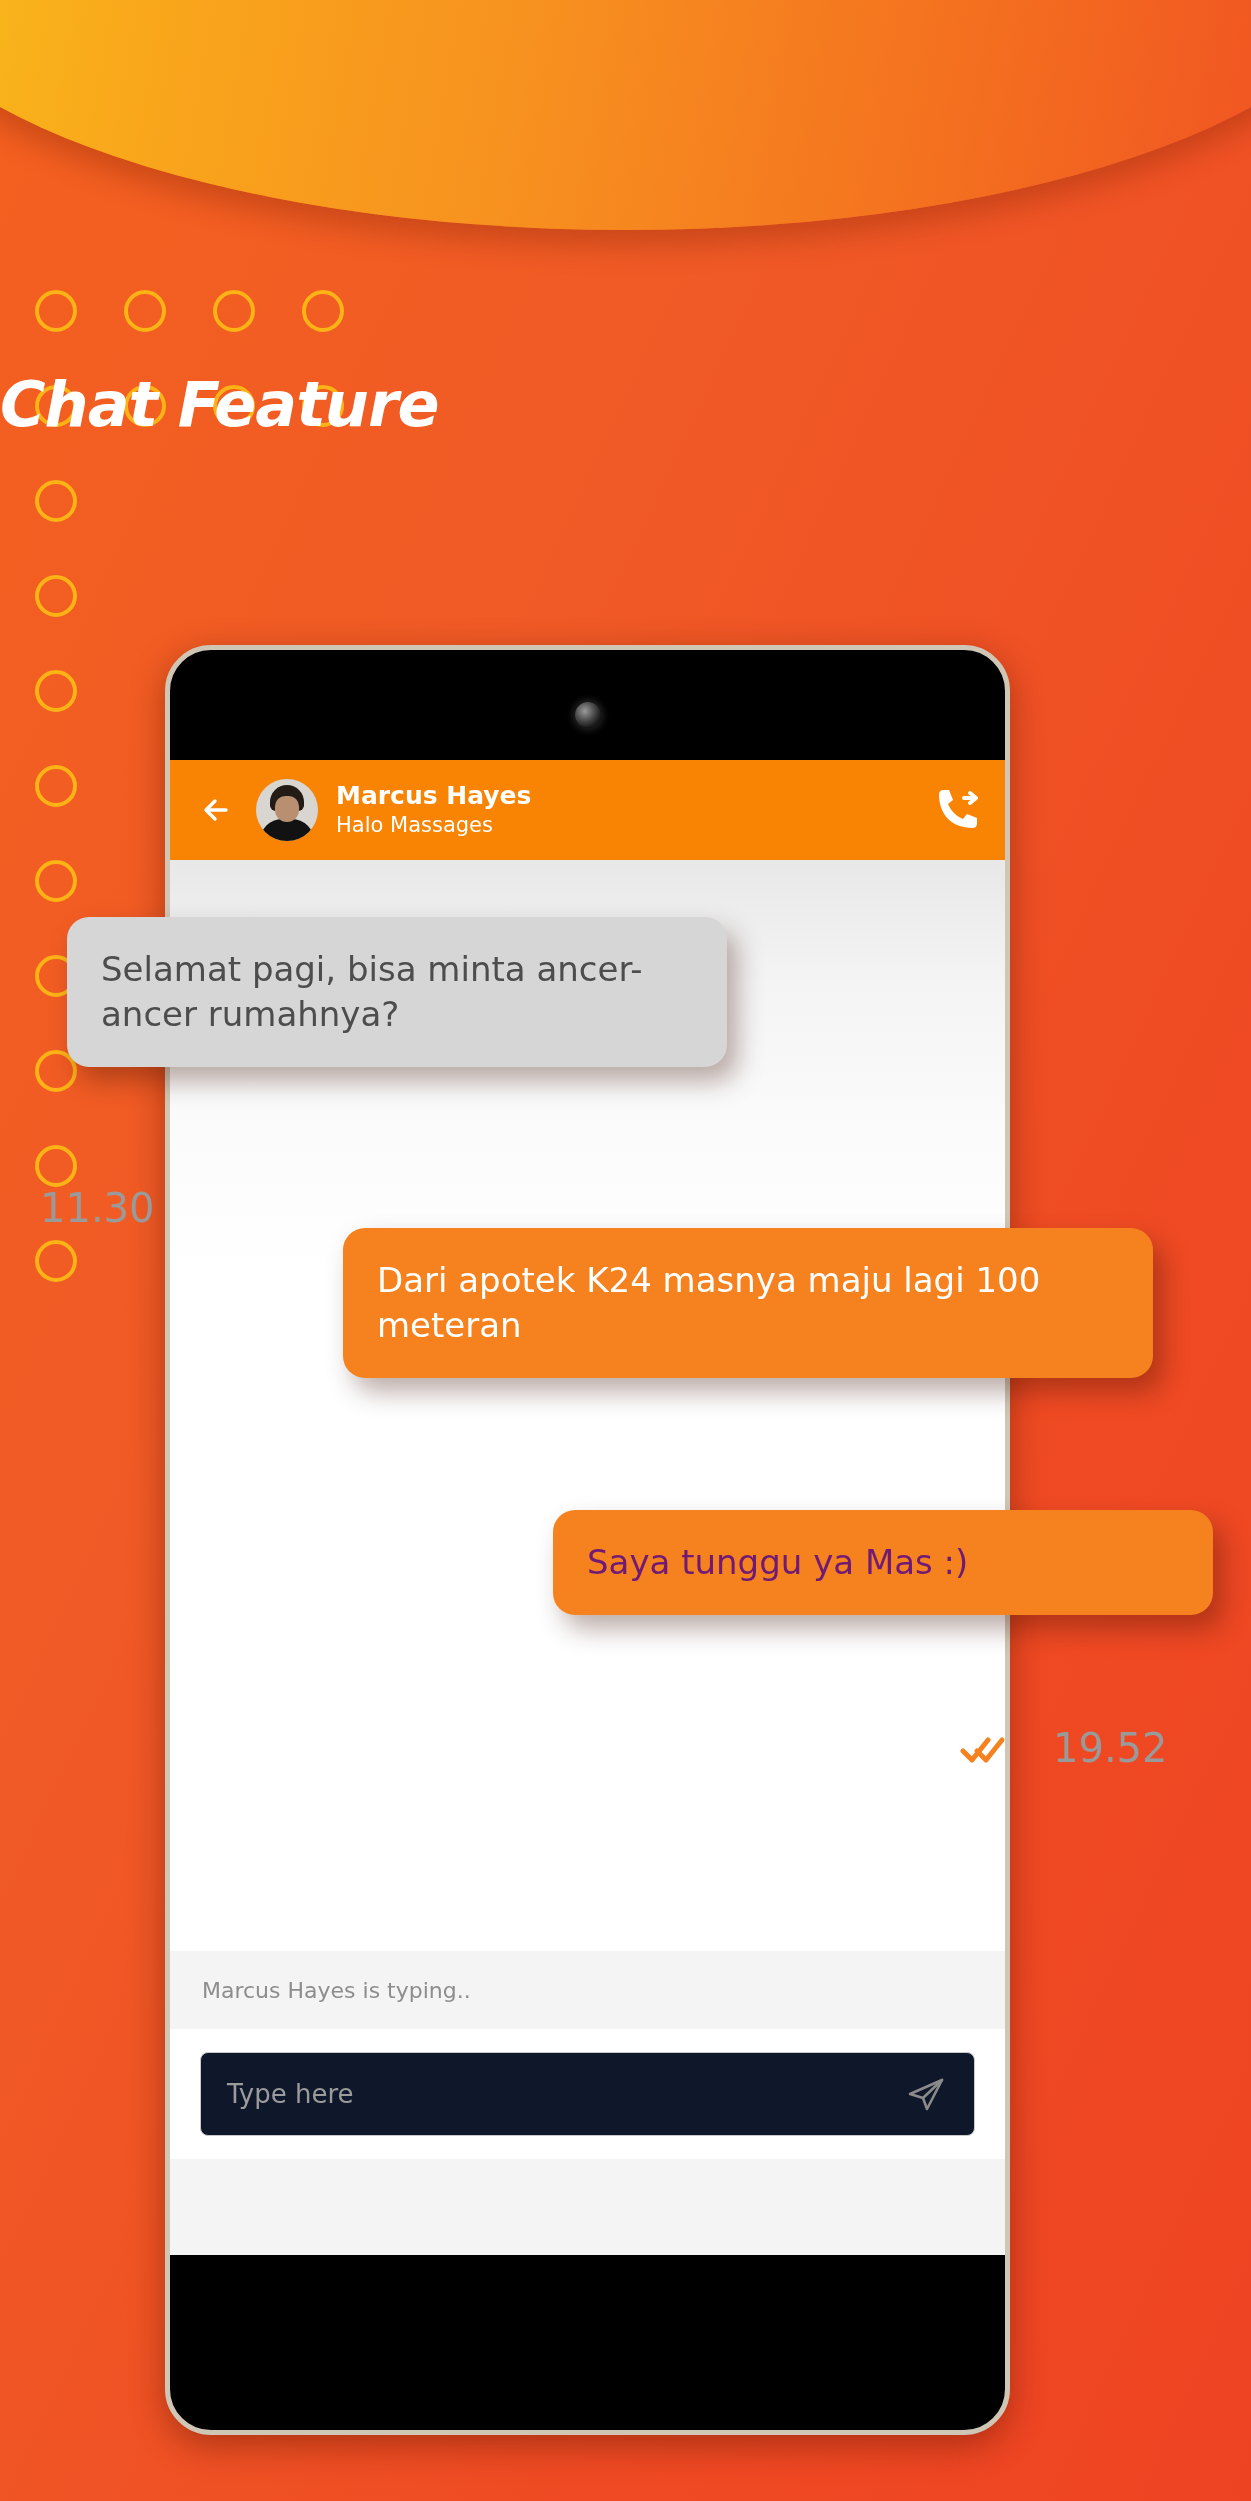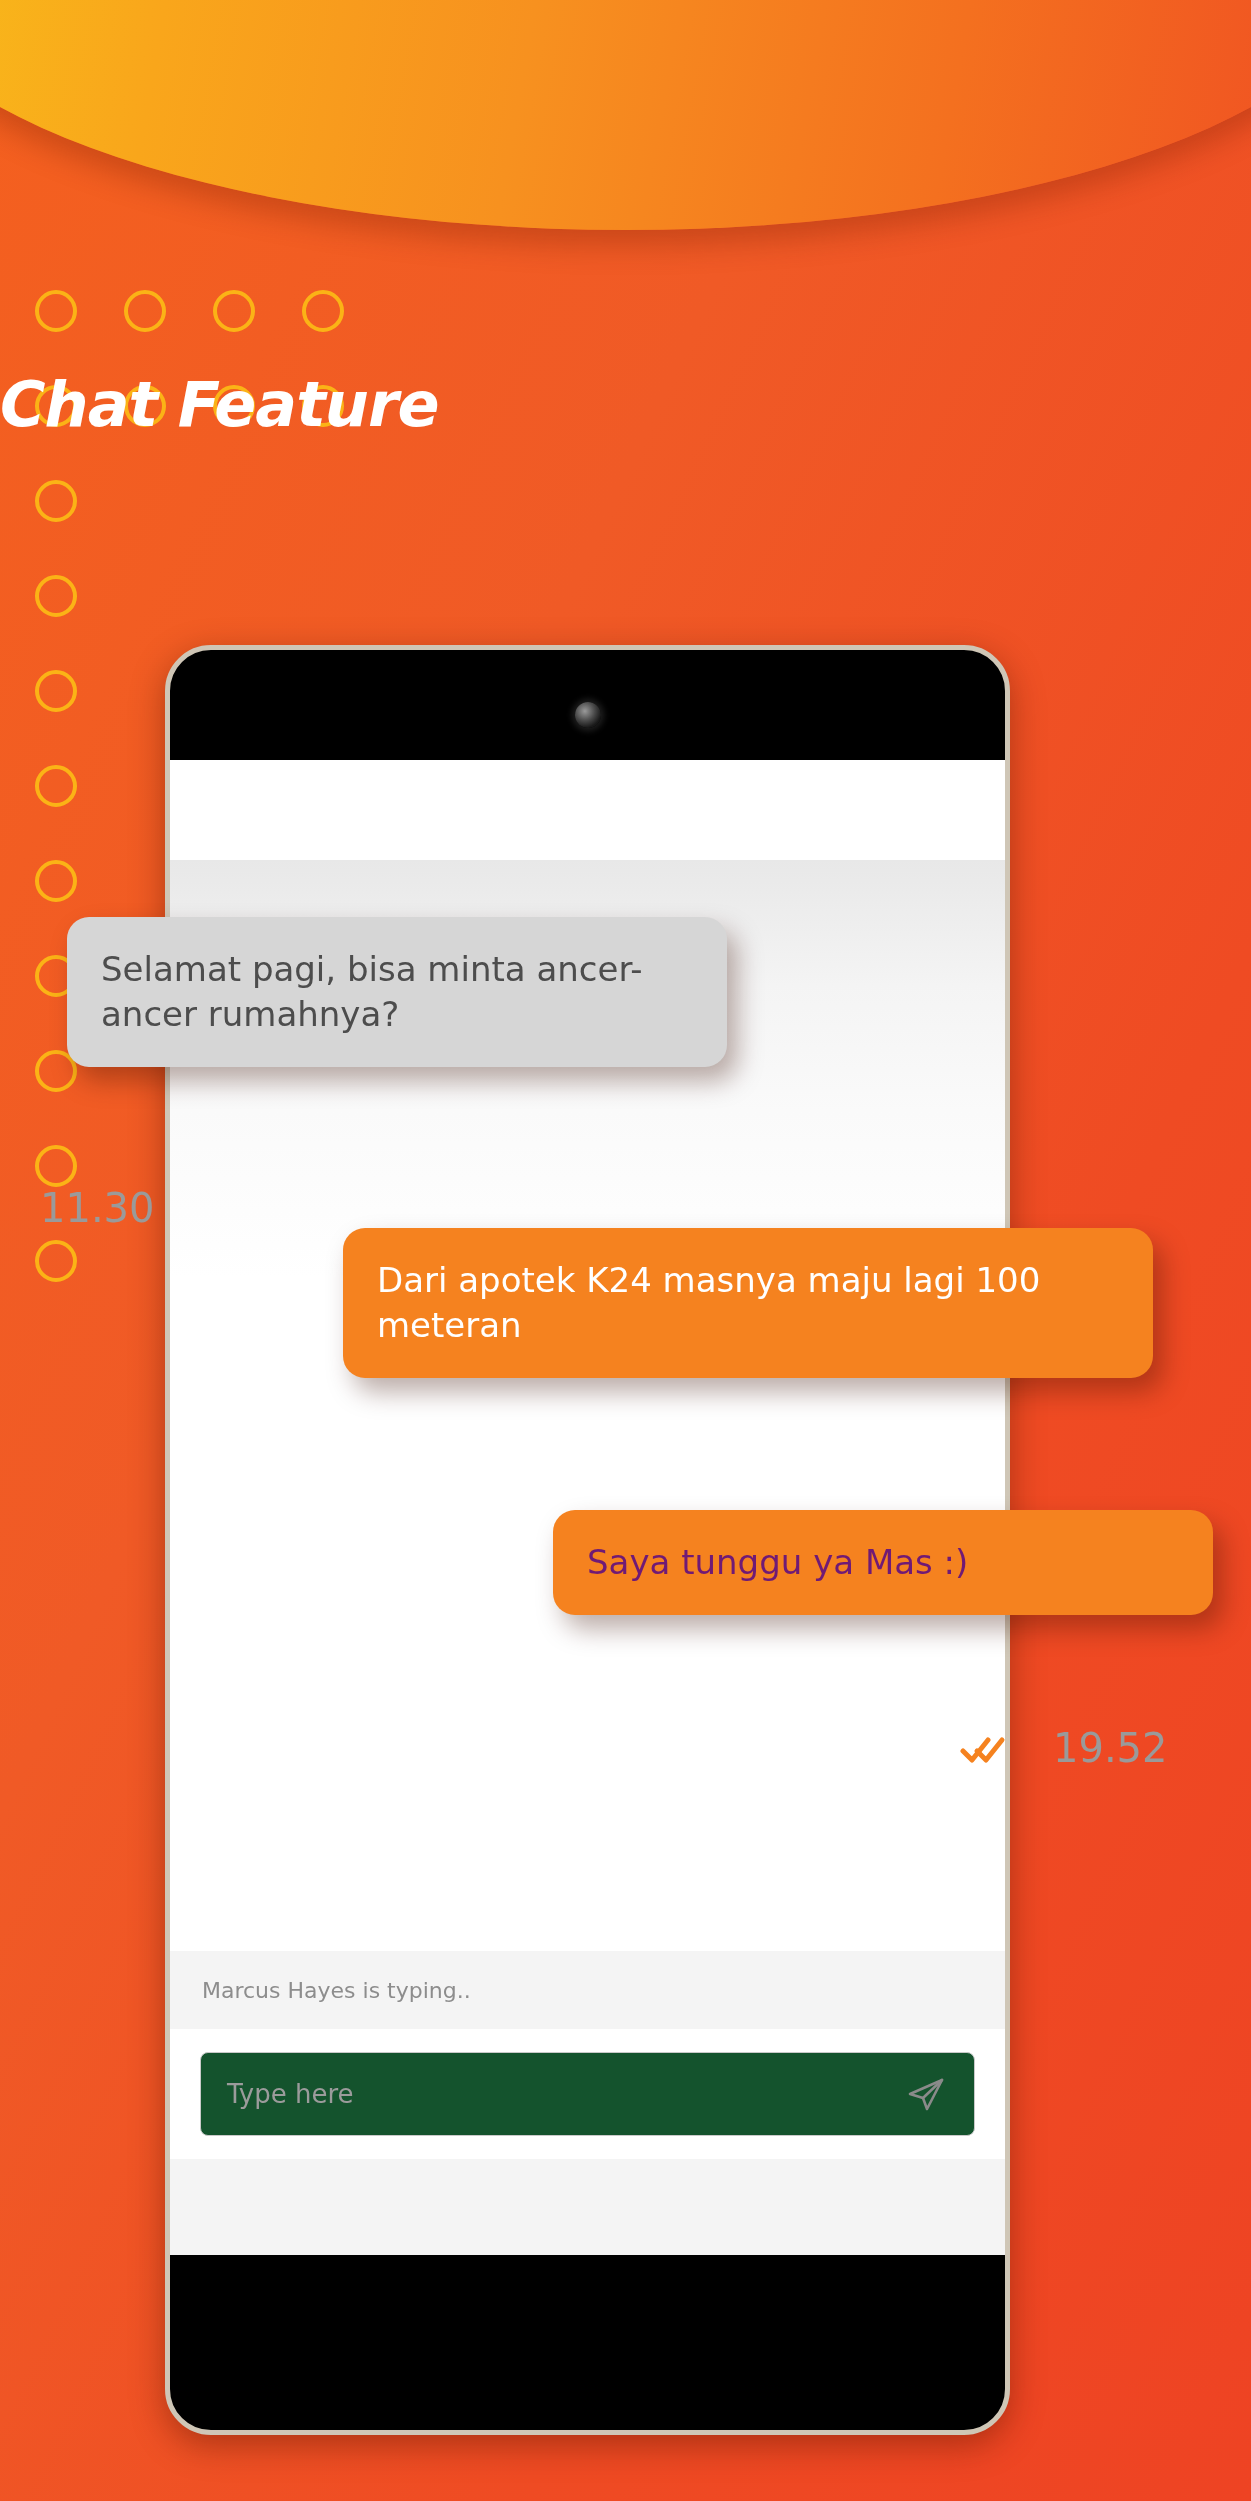--- a/index.html
+++ b/index.html
@@ -134,21 +134,21 @@
     position:absolute; left:0; right:0; bottom:96px;
     height:130px;
     background:#FFFFFF;
     display:flex; align-items:center;
     padding:0 30px;
   }
   #input-box{
     flex:1; height:84px;
     border:1px solid #c9c9c9;
     border-radius:8px;
-    background:#14532d;
+    background:#0f172a;
     display:flex; align-items:center;
     padding:0 26px;
     gap:10px;
   }
   #input-placeholder{
     flex:1;
     color:#9b9b9b; font-size:26px;
     font-family:"DejaVu Sans", sans-serif;
   }
   #send-icon{ width:44px; height:44px; flex:none; }
@@ -232,20 +232,45 @@
 
 <div id="hero"></div>
 <div id="hero-title">Chat Feature</div>
 
 <div id="phone">
 
   <div id="phone-camera"></div>
 
   <div id="screen">
 
+    <div id="appbar">
+      <span id="back-arrow">
+        <svg viewBox="0 0 42 42" width="42" height="42">
+          <path d="M30 21 H11 M19 12 L10 21 L19 30" fill="none" stroke="#fff" stroke-width="3.4" stroke-linecap="round" stroke-linejoin="round"></path>
+        </svg>
+      </span>
+
+      <span id="avatar">
+        <span class="body"></span>
+        <span class="hair"></span>
+        <span class="face"></span>
+      </span>
+
+      <span id="contact-block">
+        <div id="contact-name">Marcus Hayes</div>
+        <div id="contact-sub">Halo Massages</div>
+      </span>
+
+      <span id="call-icon">
+        <svg viewBox="0 0 52 50" width="52" height="50">
+          <path d="M8 9 c0-2 2-4 4-4 h6 l4 10 -5 4 c3 7 8 12 15 15 l4-5 10 4 v6 c0 2-2 4-4 4 C20 43 8 29 8 9 Z" fill="#fff"></path>
+          <path d="M33 4 h12 M45 4 l-6-5 M45 4 l-6 5" fill="none" stroke="#fff" stroke-width="4" stroke-linecap="round" stroke-linejoin="round" transform="translate(0,9)"></path>
+        </svg>
+      </span>
+    </div>
 
     <div id="convo">
 
       <div class="ts-inside" style="left:152px; top:186px;">11.30</div>
 
       <div id="typing-bar">
         <span id="typing-text">Marcus Hayes is typing..</span>
       </div>
 
       <div id="composer">

